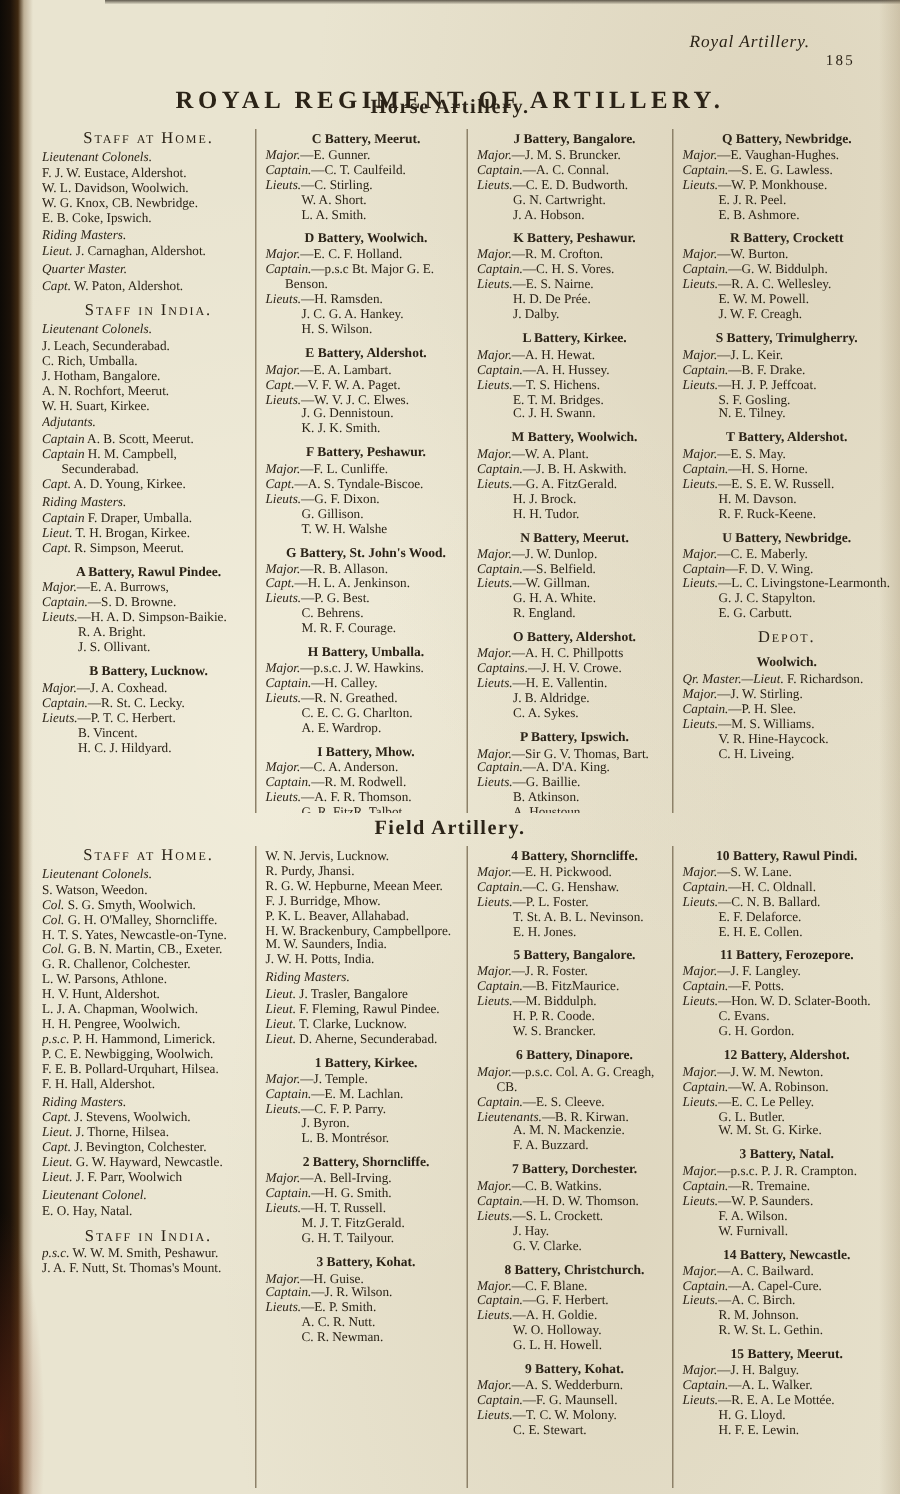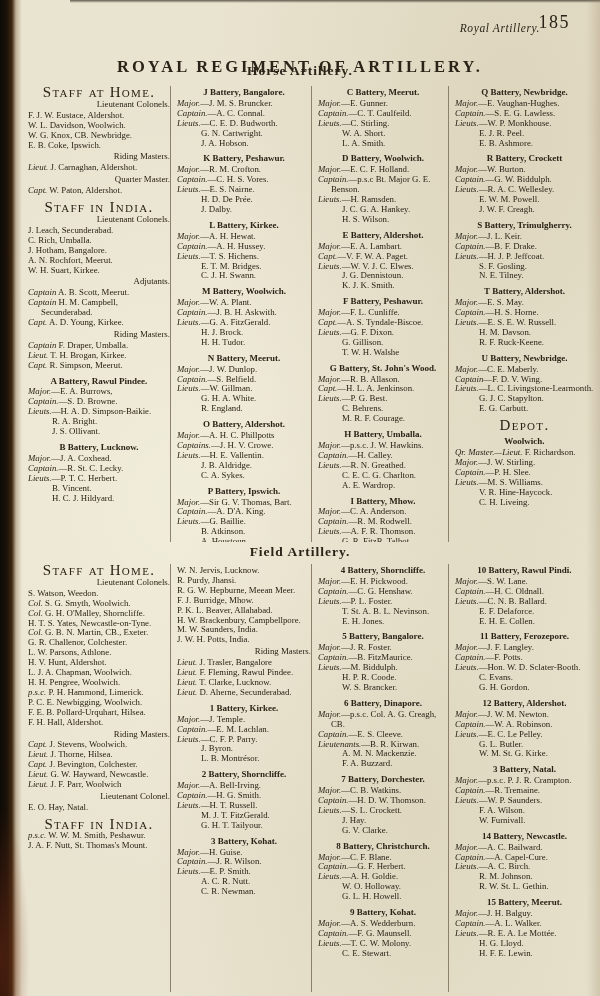--- a/index.html
+++ b/index.html
@@ -16,21 +16,21 @@
     background:linear-gradient(to right,#0d0a06 0px,#1c1209 7px,#402a12 12px,rgba(110,80,45,.35) 16px,rgba(110,80,45,0) 22px);}
   .binding-smudge{position:absolute;left:0;bottom:0;width:30px;height:190px;
     background:radial-gradient(ellipse at 0% 80%, rgba(120,45,22,.55), rgba(120,45,22,0) 70%);}
   .top-edge{position:absolute;top:0;left:70px;right:0;height:3px;
     background:linear-gradient(to bottom, rgba(25,18,10,.65), rgba(25,18,10,0));}
   .right-edge{position:absolute;top:0;right:0;bottom:0;width:14px;
     background:linear-gradient(to left, rgba(150,130,95,.28), rgba(150,130,95,0));}
 
   .running-header{position:absolute;top:22px;left:60px;right:60px;text-align:right;
     font-style:italic;font-size:11.5px;letter-spacing:.6px;}
-  .page-number{position:absolute;top:12px;right:30px;font-size:18px;letter-spacing:1.5px;}
+  .page-number{position:absolute;top:35px;right:30px;font-size:10px;letter-spacing:1.5px;}
   .title{position:absolute;top:57px;left:0;right:0;text-align:center;
     font-weight:bold;font-size:16.5px;letter-spacing:3px;}
   .subtitle{position:absolute;left:0;right:0;text-align:center;font-weight:bold;
     font-size:13.5px;letter-spacing:1px;}
   .subtitle-horse{top:63px;}
   .subtitle-field{top:544px;}
 
   .cols{position:absolute;left:28px;width:566px;display:flex;align-items:stretch;}
   #horse-cols{top:86px;height:456px;}
   #field-cols{top:564px;height:428px;}
@@ -38,22 +38,22 @@
   .col + .col{border-left:1px solid #8d8169;padding-left:6px;}
   #horse-cols .col:nth-child(1){flex:0 0 142px;}
   #horse-cols .col:nth-child(2){flex:0 0 141px;}
   #horse-cols .col:nth-child(3){flex:0 0 137px;}
   #horse-cols .col:nth-child(4){flex:0 0 146px;}
   #field-cols .col:nth-child(1){flex:0 0 142px;}
   #field-cols .col:nth-child(2){flex:0 0 141px;}
   #field-cols .col:nth-child(3){flex:0 0 137px;}
   #field-cols .col:nth-child(4){flex:0 0 146px;}
 
-  .h-sc{text-align:center;font-variant:small-caps;letter-spacing:1.3px;margin:7px 0 1px;font-size:15px;}
-  .h-it{text-align:right;margin:2px 0 1px;}
+  .h-sc{text-align:center;font-variant:small-caps;letter-spacing:1.3px;margin:7px 0 1px;font-size:11px;}
+  .h-it{text-align:left;font-style:italic;margin:2px 0 1px;}
   .bat{text-align:center;margin:6px 0 1px;font-size:9px;}
   .bat-a{font-weight:bold;}
   .bat-b{font-weight:bold;}
   .ln{padding-left:13px;text-indent:-13px;}
   .rk{font-style:italic;}
   .nm{padding-left:24px;}
   .col > :first-child{margin-top:0;}
 </style>
 </head>
 <body>
@@ -100,20 +100,63 @@
       <div class="ln"><span class="rk">Captain.</span>—S. D. Browne.</div>
       <div class="ln"><span class="rk">Lieuts.</span>—H. A. D. Simpson-Baikie.</div>
       <div class="nm">R. A. Bright.</div>
       <div class="nm">J. S. Ollivant.</div>
       <div class="bat"><span class="bat-a">B Battery, </span><span class="bat-b">Lucknow.</span></div>
       <div class="ln"><span class="rk">Major.</span>—J. A. Coxhead.</div>
       <div class="ln"><span class="rk">Captain.</span>—R. St. C. Lecky.</div>
       <div class="ln"><span class="rk">Lieuts.</span>—P. T. C. Herbert.</div>
       <div class="nm">B. Vincent.</div>
       <div class="nm">H. C. J. Hildyard.</div>
+    </div>
+    <div class="col">
+      <div class="bat"><span class="bat-a">C Battery, </span><span class="bat-b">Meerut.</span></div>
+      <div class="ln"><span class="rk">Major.</span>—E. Gunner.</div>
+      <div class="ln"><span class="rk">Captain.</span>—C. T. Caulfeild.</div>
+      <div class="ln"><span class="rk">Lieuts.</span>—C. Stirling.</div>
+      <div class="nm">W. A. Short.</div>
+      <div class="nm">L. A. Smith.</div>
+      <div class="bat"><span class="bat-a">D Battery, </span><span class="bat-b">Woolwich.</span></div>
+      <div class="ln"><span class="rk">Major.</span>—E. C. F. Holland.</div>
+      <div class="ln"><span class="rk">Captain.</span>—p.s.c Bt. Major G. E. Benson.</div>
+      <div class="ln"><span class="rk">Lieuts.</span>—H. Ramsden.</div>
+      <div class="nm">J. C. G. A. Hankey.</div>
+      <div class="nm">H. S. Wilson.</div>
+      <div class="bat"><span class="bat-a">E Battery, </span><span class="bat-b">Aldershot.</span></div>
+      <div class="ln"><span class="rk">Major.</span>—E. A. Lambart.</div>
+      <div class="ln"><span class="rk">Capt.</span>—V. F. W. A. Paget.</div>
+      <div class="ln"><span class="rk">Lieuts.</span>—W. V. J. C. Elwes.</div>
+      <div class="nm">J. G. Dennistoun.</div>
+      <div class="nm">K. J. K. Smith.</div>
+      <div class="bat"><span class="bat-a">F Battery, </span><span class="bat-b">Peshawur.</span></div>
+      <div class="ln"><span class="rk">Major.</span>—F. L. Cunliffe.</div>
+      <div class="ln"><span class="rk">Capt.</span>—A. S. Tyndale-Biscoe.</div>
+      <div class="ln"><span class="rk">Lieuts.</span>—G. F. Dixon.</div>
+      <div class="nm">G. Gillison.</div>
+      <div class="nm">T. W. H. Walshe</div>
+      <div class="bat"><span class="bat-a">G Battery, </span><span class="bat-b">St. John's Wood.</span></div>
+      <div class="ln"><span class="rk">Major.</span>—R. B. Allason.</div>
+      <div class="ln"><span class="rk">Capt.</span>—H. L. A. Jenkinson.</div>
+      <div class="ln"><span class="rk">Lieuts.</span>—P. G. Best.</div>
+      <div class="nm">C. Behrens.</div>
+      <div class="nm">M. R. F. Courage.</div>
+      <div class="bat"><span class="bat-a">H Battery, </span><span class="bat-b">Umballa.</span></div>
+      <div class="ln"><span class="rk">Major.</span>—p.s.c. J. W. Hawkins.</div>
+      <div class="ln"><span class="rk">Captain.</span>—H. Calley.</div>
+      <div class="ln"><span class="rk">Lieuts.</span>—R. N. Greathed.</div>
+      <div class="nm">C. E. C. G. Charlton.</div>
+      <div class="nm">A. E. Wardrop.</div>
+      <div class="bat"><span class="bat-a">I Battery, </span><span class="bat-b">Mhow.</span></div>
+      <div class="ln"><span class="rk">Major.</span>—C. A. Anderson.</div>
+      <div class="ln"><span class="rk">Captain.</span>—R. M. Rodwell.</div>
+      <div class="ln"><span class="rk">Lieuts.</span>—A. F. R. Thomson.</div>
+      <div class="nm">G. R. FitzR. Talbot.</div>
     </div>
     <div class="col">
       <div class="bat"><span class="bat-a">J Battery, </span><span class="bat-b">Bangalore.</span></div>
       <div class="ln"><span class="rk">Major.</span>—J. M. S. Bruncker.</div>
       <div class="ln"><span class="rk">Captain.</span>—A. C. Connal.</div>
       <div class="ln"><span class="rk">Lieuts.</span>—C. E. D. Budworth.</div>
       <div class="nm">G. N. Cartwright.</div>
       <div class="nm">J. A. Hobson.</div>
       <div class="bat"><span class="bat-a">K Battery, </span><span class="bat-b">Peshawur.</span></div>
       <div class="ln"><span class="rk">Major.</span>—R. M. Crofton.</div>
@@ -146,63 +189,20 @@
       <div class="nm">J. B. Aldridge.</div>
       <div class="nm">C. A. Sykes.</div>
       <div class="bat"><span class="bat-a">P Battery, </span><span class="bat-b">Ipswich.</span></div>
       <div class="ln"><span class="rk">Major.</span>—Sir G. V. Thomas, Bart.</div>
       <div class="ln"><span class="rk">Captain.</span>—A. D'A. King.</div>
       <div class="ln"><span class="rk">Lieuts.</span>—G. Baillie.</div>
       <div class="nm">B. Atkinson.</div>
       <div class="nm">A. Houstoun.</div>
     </div>
     <div class="col">
-      <div class="bat"><span class="bat-a">C Battery, </span><span class="bat-b">Meerut.</span></div>
-      <div class="ln"><span class="rk">Major.</span>—E. Gunner.</div>
-      <div class="ln"><span class="rk">Captain.</span>—C. T. Caulfeild.</div>
-      <div class="ln"><span class="rk">Lieuts.</span>—C. Stirling.</div>
-      <div class="nm">W. A. Short.</div>
-      <div class="nm">L. A. Smith.</div>
-      <div class="bat"><span class="bat-a">D Battery, </span><span class="bat-b">Woolwich.</span></div>
-      <div class="ln"><span class="rk">Major.</span>—E. C. F. Holland.</div>
-      <div class="ln"><span class="rk">Captain.</span>—p.s.c Bt. Major G. E. Benson.</div>
-      <div class="ln"><span class="rk">Lieuts.</span>—H. Ramsden.</div>
-      <div class="nm">J. C. G. A. Hankey.</div>
-      <div class="nm">H. S. Wilson.</div>
-      <div class="bat"><span class="bat-a">E Battery, </span><span class="bat-b">Aldershot.</span></div>
-      <div class="ln"><span class="rk">Major.</span>—E. A. Lambart.</div>
-      <div class="ln"><span class="rk">Capt.</span>—V. F. W. A. Paget.</div>
-      <div class="ln"><span class="rk">Lieuts.</span>—W. V. J. C. Elwes.</div>
-      <div class="nm">J. G. Dennistoun.</div>
-      <div class="nm">K. J. K. Smith.</div>
-      <div class="bat"><span class="bat-a">F Battery, </span><span class="bat-b">Peshawur.</span></div>
-      <div class="ln"><span class="rk">Major.</span>—F. L. Cunliffe.</div>
-      <div class="ln"><span class="rk">Capt.</span>—A. S. Tyndale-Biscoe.</div>
-      <div class="ln"><span class="rk">Lieuts.</span>—G. F. Dixon.</div>
-      <div class="nm">G. Gillison.</div>
-      <div class="nm">T. W. H. Walshe</div>
-      <div class="bat"><span class="bat-a">G Battery, </span><span class="bat-b">St. John's Wood.</span></div>
-      <div class="ln"><span class="rk">Major.</span>—R. B. Allason.</div>
-      <div class="ln"><span class="rk">Capt.</span>—H. L. A. Jenkinson.</div>
-      <div class="ln"><span class="rk">Lieuts.</span>—P. G. Best.</div>
-      <div class="nm">C. Behrens.</div>
-      <div class="nm">M. R. F. Courage.</div>
-      <div class="bat"><span class="bat-a">H Battery, </span><span class="bat-b">Umballa.</span></div>
-      <div class="ln"><span class="rk">Major.</span>—p.s.c. J. W. Hawkins.</div>
-      <div class="ln"><span class="rk">Captain.</span>—H. Calley.</div>
-      <div class="ln"><span class="rk">Lieuts.</span>—R. N. Greathed.</div>
-      <div class="nm">C. E. C. G. Charlton.</div>
-      <div class="nm">A. E. Wardrop.</div>
-      <div class="bat"><span class="bat-a">I Battery, </span><span class="bat-b">Mhow.</span></div>
-      <div class="ln"><span class="rk">Major.</span>—C. A. Anderson.</div>
-      <div class="ln"><span class="rk">Captain.</span>—R. M. Rodwell.</div>
-      <div class="ln"><span class="rk">Lieuts.</span>—A. F. R. Thomson.</div>
-      <div class="nm">G. R. FitzR. Talbot.</div>
-    </div>
-    <div class="col">
       <div class="bat"><span class="bat-a">Q Battery, </span><span class="bat-b">Newbridge.</span></div>
       <div class="ln"><span class="rk">Major.</span>—E. Vaughan-Hughes.</div>
       <div class="ln"><span class="rk">Captain.</span>—S. E. G. Lawless.</div>
       <div class="ln"><span class="rk">Lieuts.</span>—W. P. Monkhouse.</div>
       <div class="nm">E. J. R. Peel.</div>
       <div class="nm">E. B. Ashmore.</div>
       <div class="bat"><span class="bat-a">R Battery, </span><span class="bat-b">Crockett</span></div>
       <div class="ln"><span class="rk">Major.</span>—W. Burton.</div>
       <div class="ln"><span class="rk">Captain.</span>—G. W. Biddulph.</div>
       <div class="ln"><span class="rk">Lieuts.</span>—R. A. C. Wellesley.</div>

